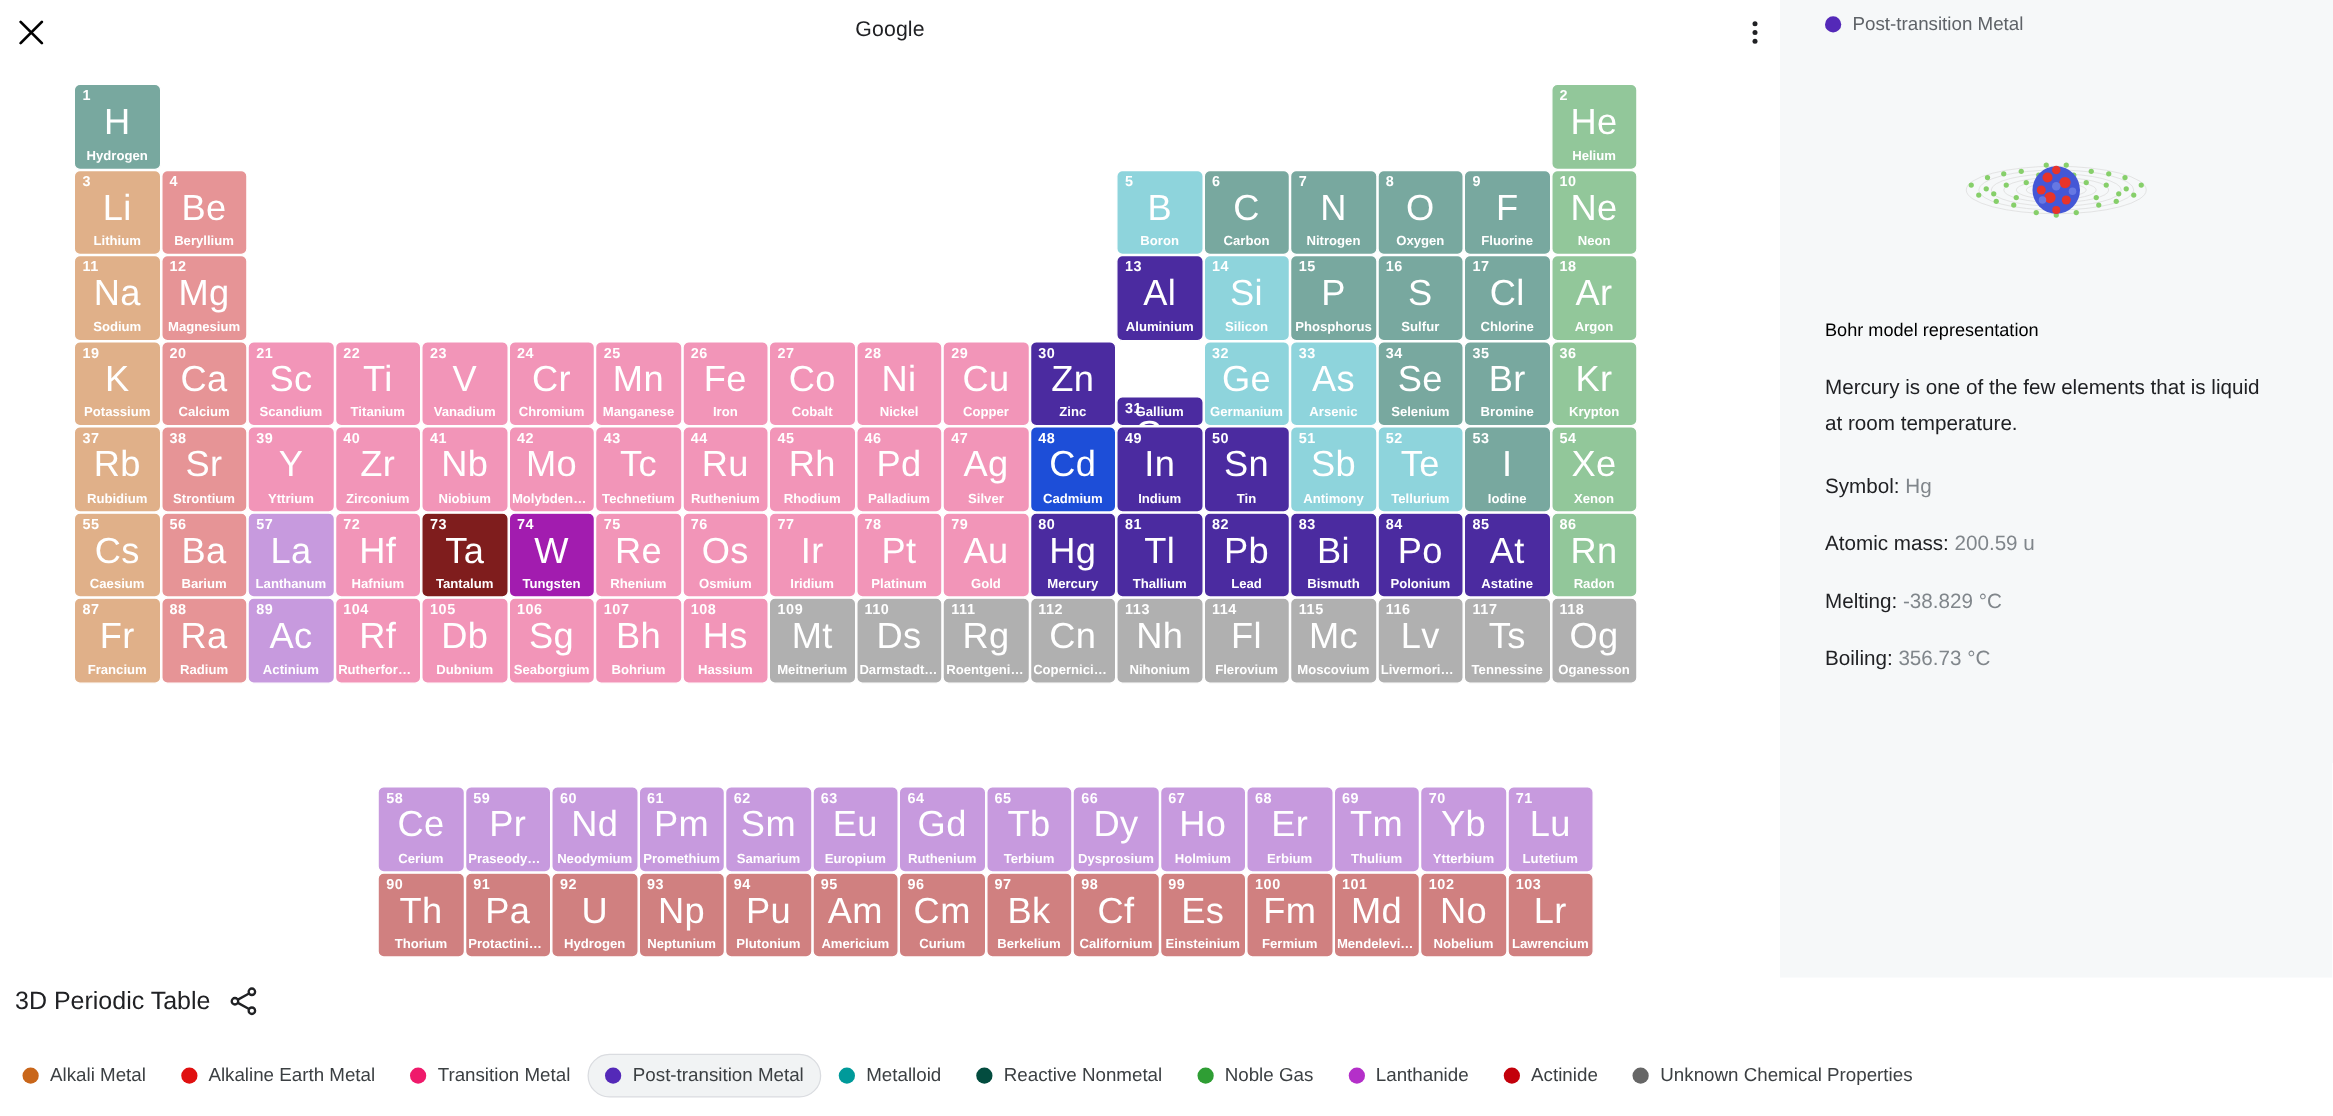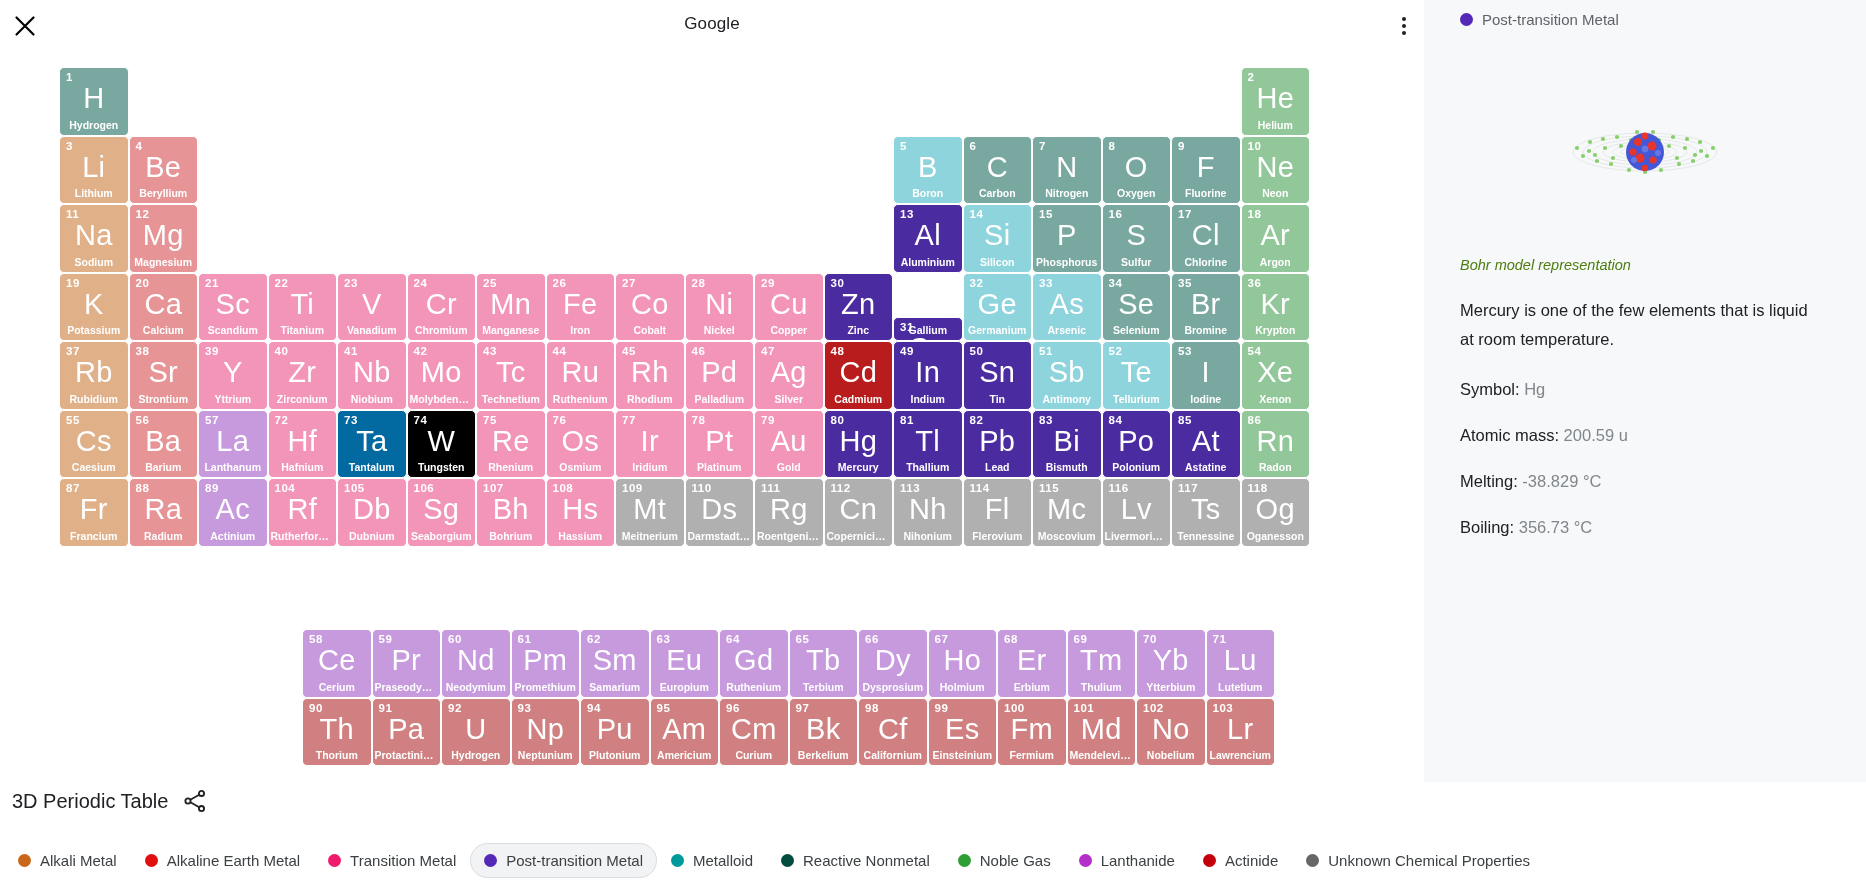--- a/index.html
+++ b/index.html
@@ -121,21 +121,21 @@
   }
   .panel-cat .legend-dot { width: 13px; height: 13px; }
 
   .bohr-wrap {
     margin-top: 34px; height: 180px;
     display: flex; align-items: center; justify-content: center;
   }
   .bohr { width: 200px; height: 120px; display: block; }
 
   .bohr-caption {
-    margin-top: 14px; font-size: 14.5px; color: #4d7c0f; line-height: 18px; font-style: italic;
+    margin-top: 14px; font-size: 14.5px; color: #000000; line-height: 18px;
   }
   .panel-desc {
     margin-top: 22px; font-size: 16.5px; color: #202124; line-height: 29px;
     max-width: 360px;
   }
   .fact { margin-top: 24px; font-size: 16.5px; color: #202124; line-height: 22px; }
   .fact .v { color: #80868b; }
 </style>
 </head>
 <body>
@@ -386,21 +386,21 @@
         <div class="cell" style="grid-area: 5 / 10; background: rgb(242, 149, 184);">
           <span class="num">46</span>
           <span class="sym">Pd</span>
           <span class="nm">Palladium</span>
         </div>
         <div class="cell" style="grid-area: 5 / 11; background: rgb(242, 149, 184);">
           <span class="num">47</span>
           <span class="sym">Ag</span>
           <span class="nm">Silver</span>
         </div>
-        <div class="cell" style="grid-area: 5 / 12; background: #b91c1c;">
+        <div class="cell" style="grid-area: 5 / 12; background: #1d4ed8;">
           <span class="num">48</span>
           <span class="sym">Cd</span>
           <span class="nm">Cadmium</span>
         </div>
         <div class="cell" style="grid-area: 5 / 13; background: rgb(75, 43, 160);">
           <span class="num">49</span>
           <span class="sym">In</span>
           <span class="nm">Indium</span>
         </div>
         <div class="cell" style="grid-area: 5 / 14; background: rgb(75, 43, 160);">
@@ -441,26 +441,26 @@
         <div class="cell" style="grid-area: 6 / 3; background: rgb(199, 154, 222);">
           <span class="num">57</span>
           <span class="sym">La</span>
           <span class="nm">Lanthanum</span>
         </div>
         <div class="cell" style="grid-area: 6 / 4; background: rgb(242, 149, 184);">
           <span class="num">72</span>
           <span class="sym">Hf</span>
           <span class="nm">Hafnium</span>
         </div>
-        <div class="cell" style="grid-area: 6 / 5; background: #0369a1;">
+        <div class="cell" style="grid-area: 6 / 5; background: #7f1d1d;">
           <span class="num">73</span>
           <span class="sym">Ta</span>
           <span class="nm">Tantalum</span>
         </div>
-        <div class="cell" style="grid-area: 6 / 6; background: #000000;">
+        <div class="cell" style="grid-area: 6 / 6; background: #a21caf;">
           <span class="num">74</span>
           <span class="sym">W</span>
           <span class="nm">Tungsten</span>
         </div>
         <div class="cell" style="grid-area: 6 / 7; background: rgb(242, 149, 184);">
           <span class="num">75</span>
           <span class="sym">Re</span>
           <span class="nm">Rhenium</span>
         </div>
         <div class="cell" style="grid-area: 6 / 8; background: rgb(242, 149, 184);">

